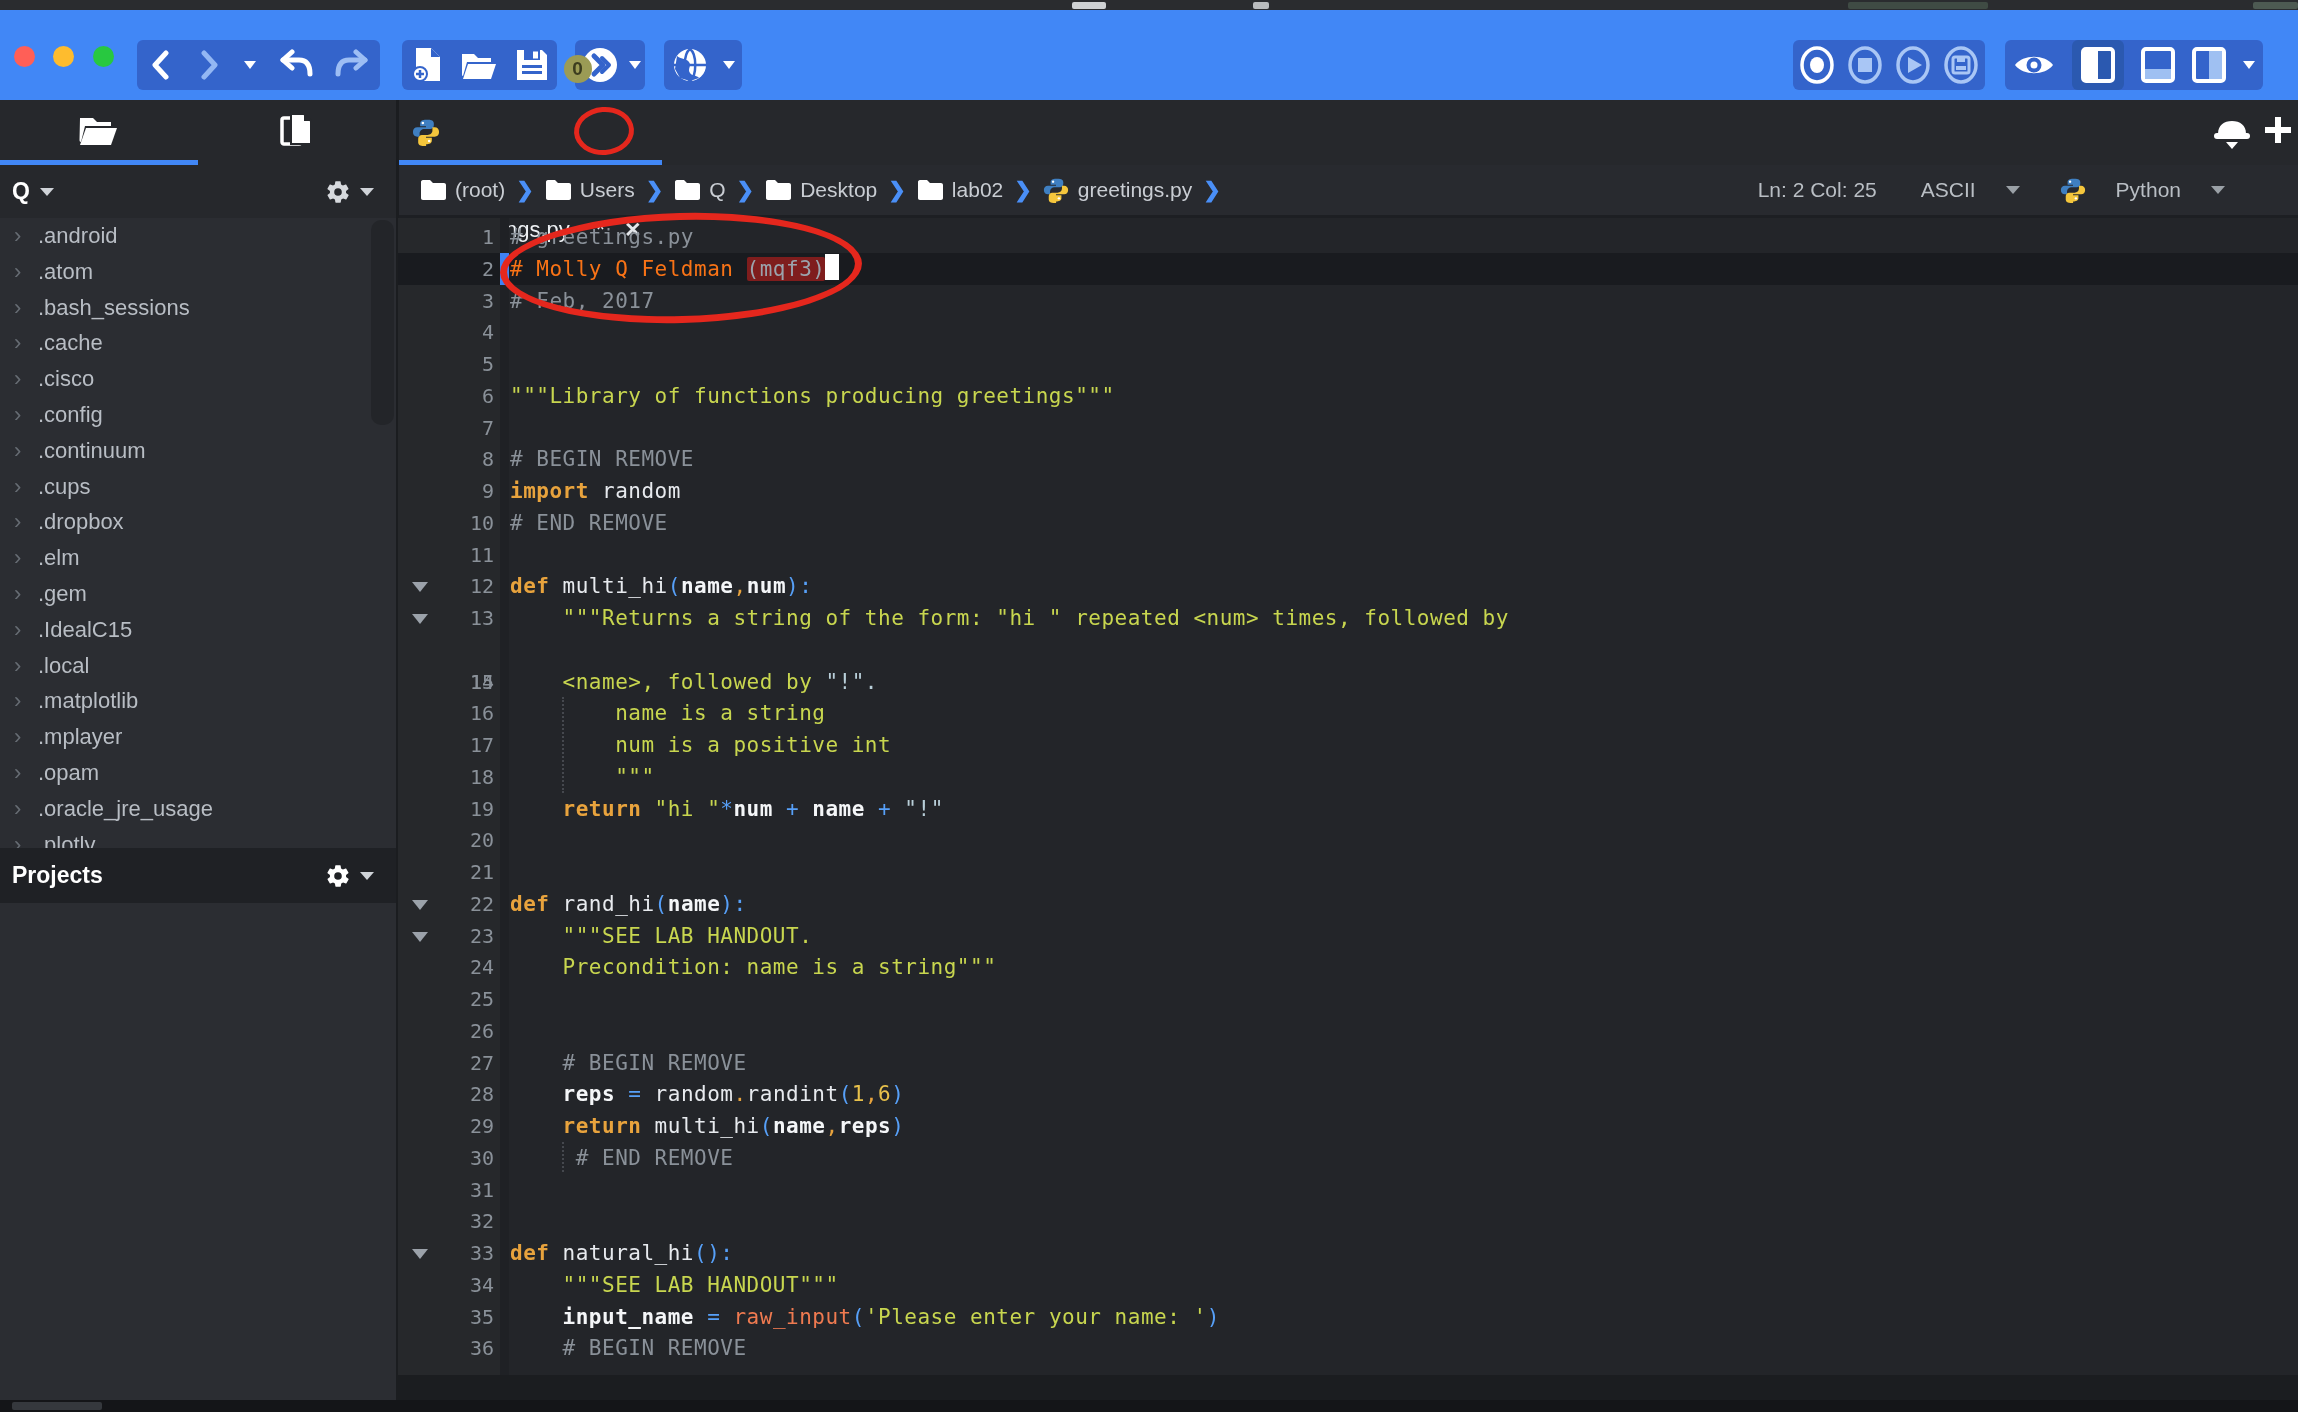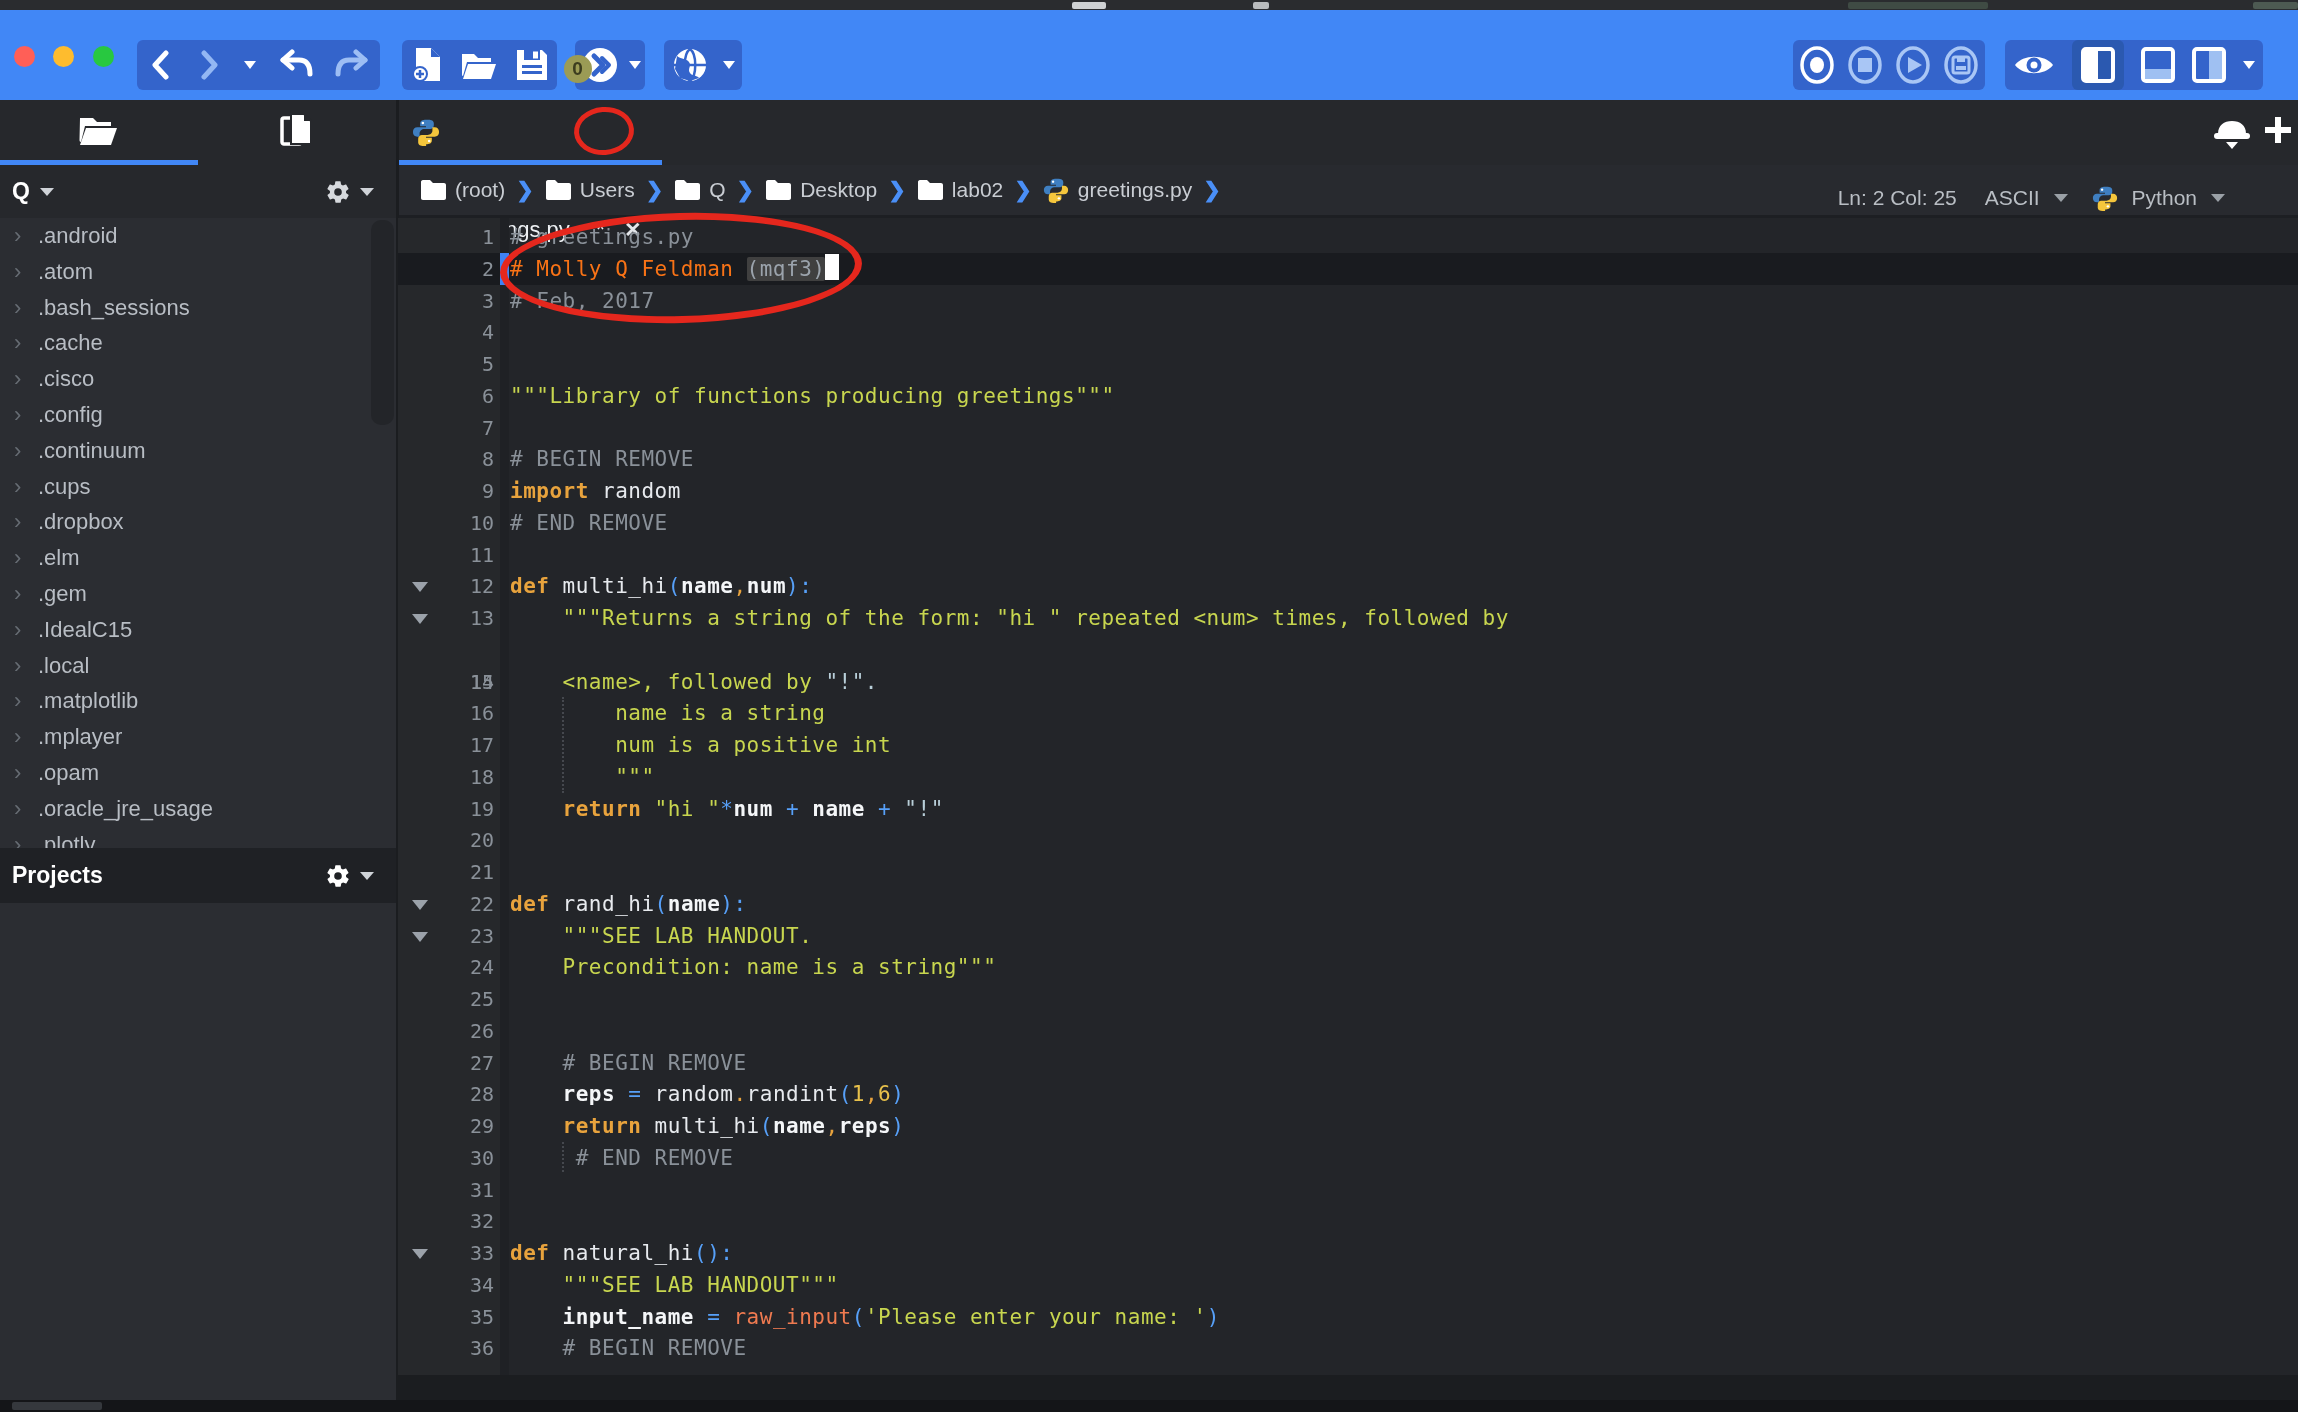--- a/index.html
+++ b/index.html
@@ -36,21 +36,21 @@
   #tab-star { color:#f2f4f7; font-size:23px; }
   #tab-close { color:#e3e6ea; font-size:21px; font-weight:bold; }
 
   
   #crumbbar { left:398px; top:165px; width:1900px; height:53px; background:#282a2f;
               border-bottom:3px solid #1d1f23; display:flex; align-items:center; }
   #crumbs { display:flex; align-items:center; margin-left:22px; }
   .crumb-item { display:flex; align-items:center; margin-right:11px; }
   .crumb-label { color:#c9cdd3; font-size:21px; margin-left:9px; }
   .crumb-sep { color:#4a8ff7; font-size:21px; font-weight:bold; margin-right:11px; }
-  #statusgrp { position:absolute; right:73px; top:8px; height:50px; display:flex; align-items:center; gap:14px; }
+  #statusgrp { position:absolute; right:73px; top:0; height:50px; display:flex; align-items:center; gap:30px; }
   .statustxt { color:#b9bec4; font-size:21px; }
   .dcaret { width:0; height:0; border-left:7px solid transparent; border-right:7px solid transparent;
             border-top:8px solid #9aa0a6; }
 
   
   #sideheader { left:0; top:165px; width:396px; height:53px; background:#26282c;
                 display:flex; align-items:center; }
   #sideheader .qlabel { color:#fff; font-size:23px; font-weight:bold; margin-left:12px; }
   #sidebar { left:0; top:218px; width:396px; height:630px; background:#2b2d32; overflow:hidden; }
   .side-item { position:absolute; left:0; width:370px; height:36px; display:flex; align-items:center; cursor:default; }
@@ -73,21 +73,21 @@
           border-left:8px solid transparent; border-right:8px solid transparent; border-top:10px solid #9ba2aa; }
   .ct { position:absolute; left:112px; white-space:pre;
         font:21px/32px "DejaVu Sans Mono","Liberation Mono",monospace; letter-spacing:0.5px; color:#e7eaee; }
   .tk-c { color:#8a9199; } .tk-c2 { color:#f97316; }
   .tk-s { color:#c8d64f; } .tk-p { color:#b9cfd9; }
   .tk-k { color:#e8a33d; font-weight:bold; }
   .tk-o { color:#57a0f8; } .tk-u { color:#e8a33d; }
   .tk-n { color:#e8c14b; } .tk-i { color:#e7eaee; }
   .tk-b { color:#f4f6f8; font-weight:bold; }
   .tk-r { color:#ef7a50; }
-  .tk-h { color:#9ba3ac; background:#404040; border-radius:2px; }
+  .tk-h { color:#9ba3ac; background:#7f1d1d; border-radius:2px; }
   #caretmark { left:500px; width:9px; height:32px; background:#3f82f5; }
   .blockcursor { display:inline-block; width:14px; height:26px; background:#fff; vertical-align:-4px; }
   .iguide { position:absolute; width:0; border-left:2px dotted #45484e; }
 
   #codeend { left:398px; top:1375px; width:1900px; height:25px; background:#1b1d20; }
   #bottombar { left:0; top:1400px; width:2298px; height:12px; background:#141518; }
   #bottomfrag { left:12px; top:1402px; width:90px; height:8px; background:#35383d; border-radius:2px; }
 
   
   .redellipse { position:absolute; border:6px solid #e5271d; border-radius:50%; background:transparent; }

